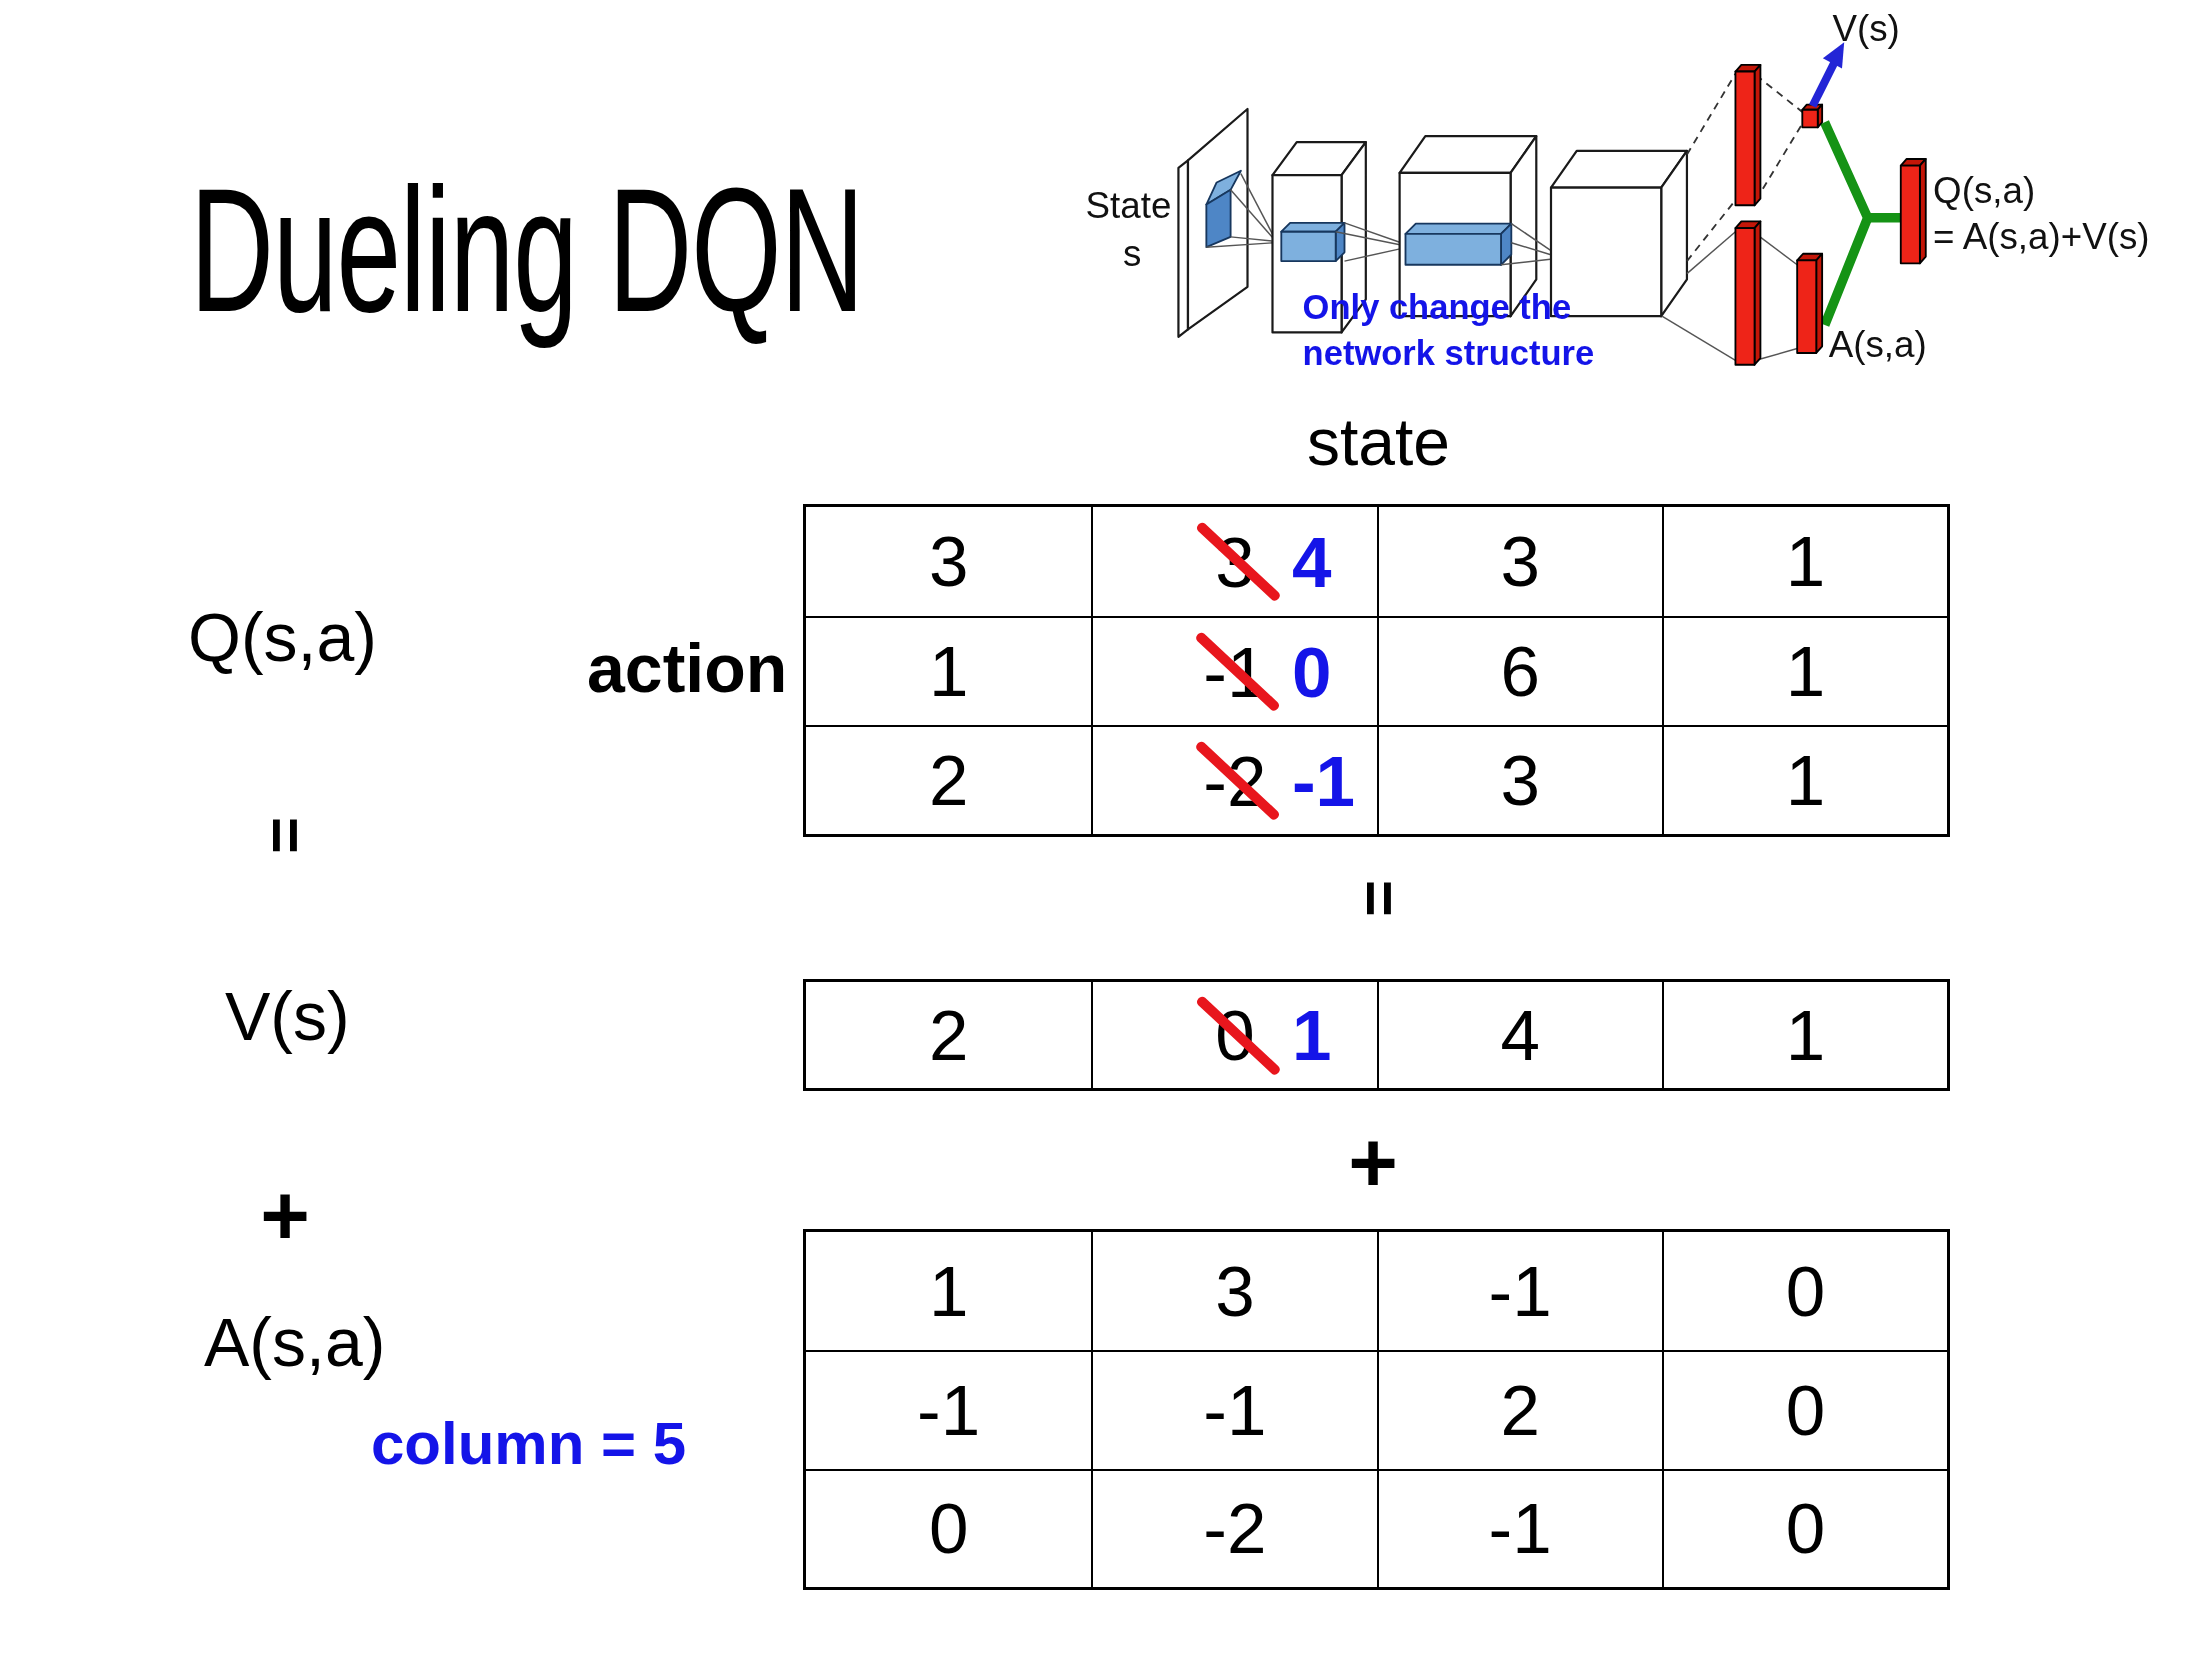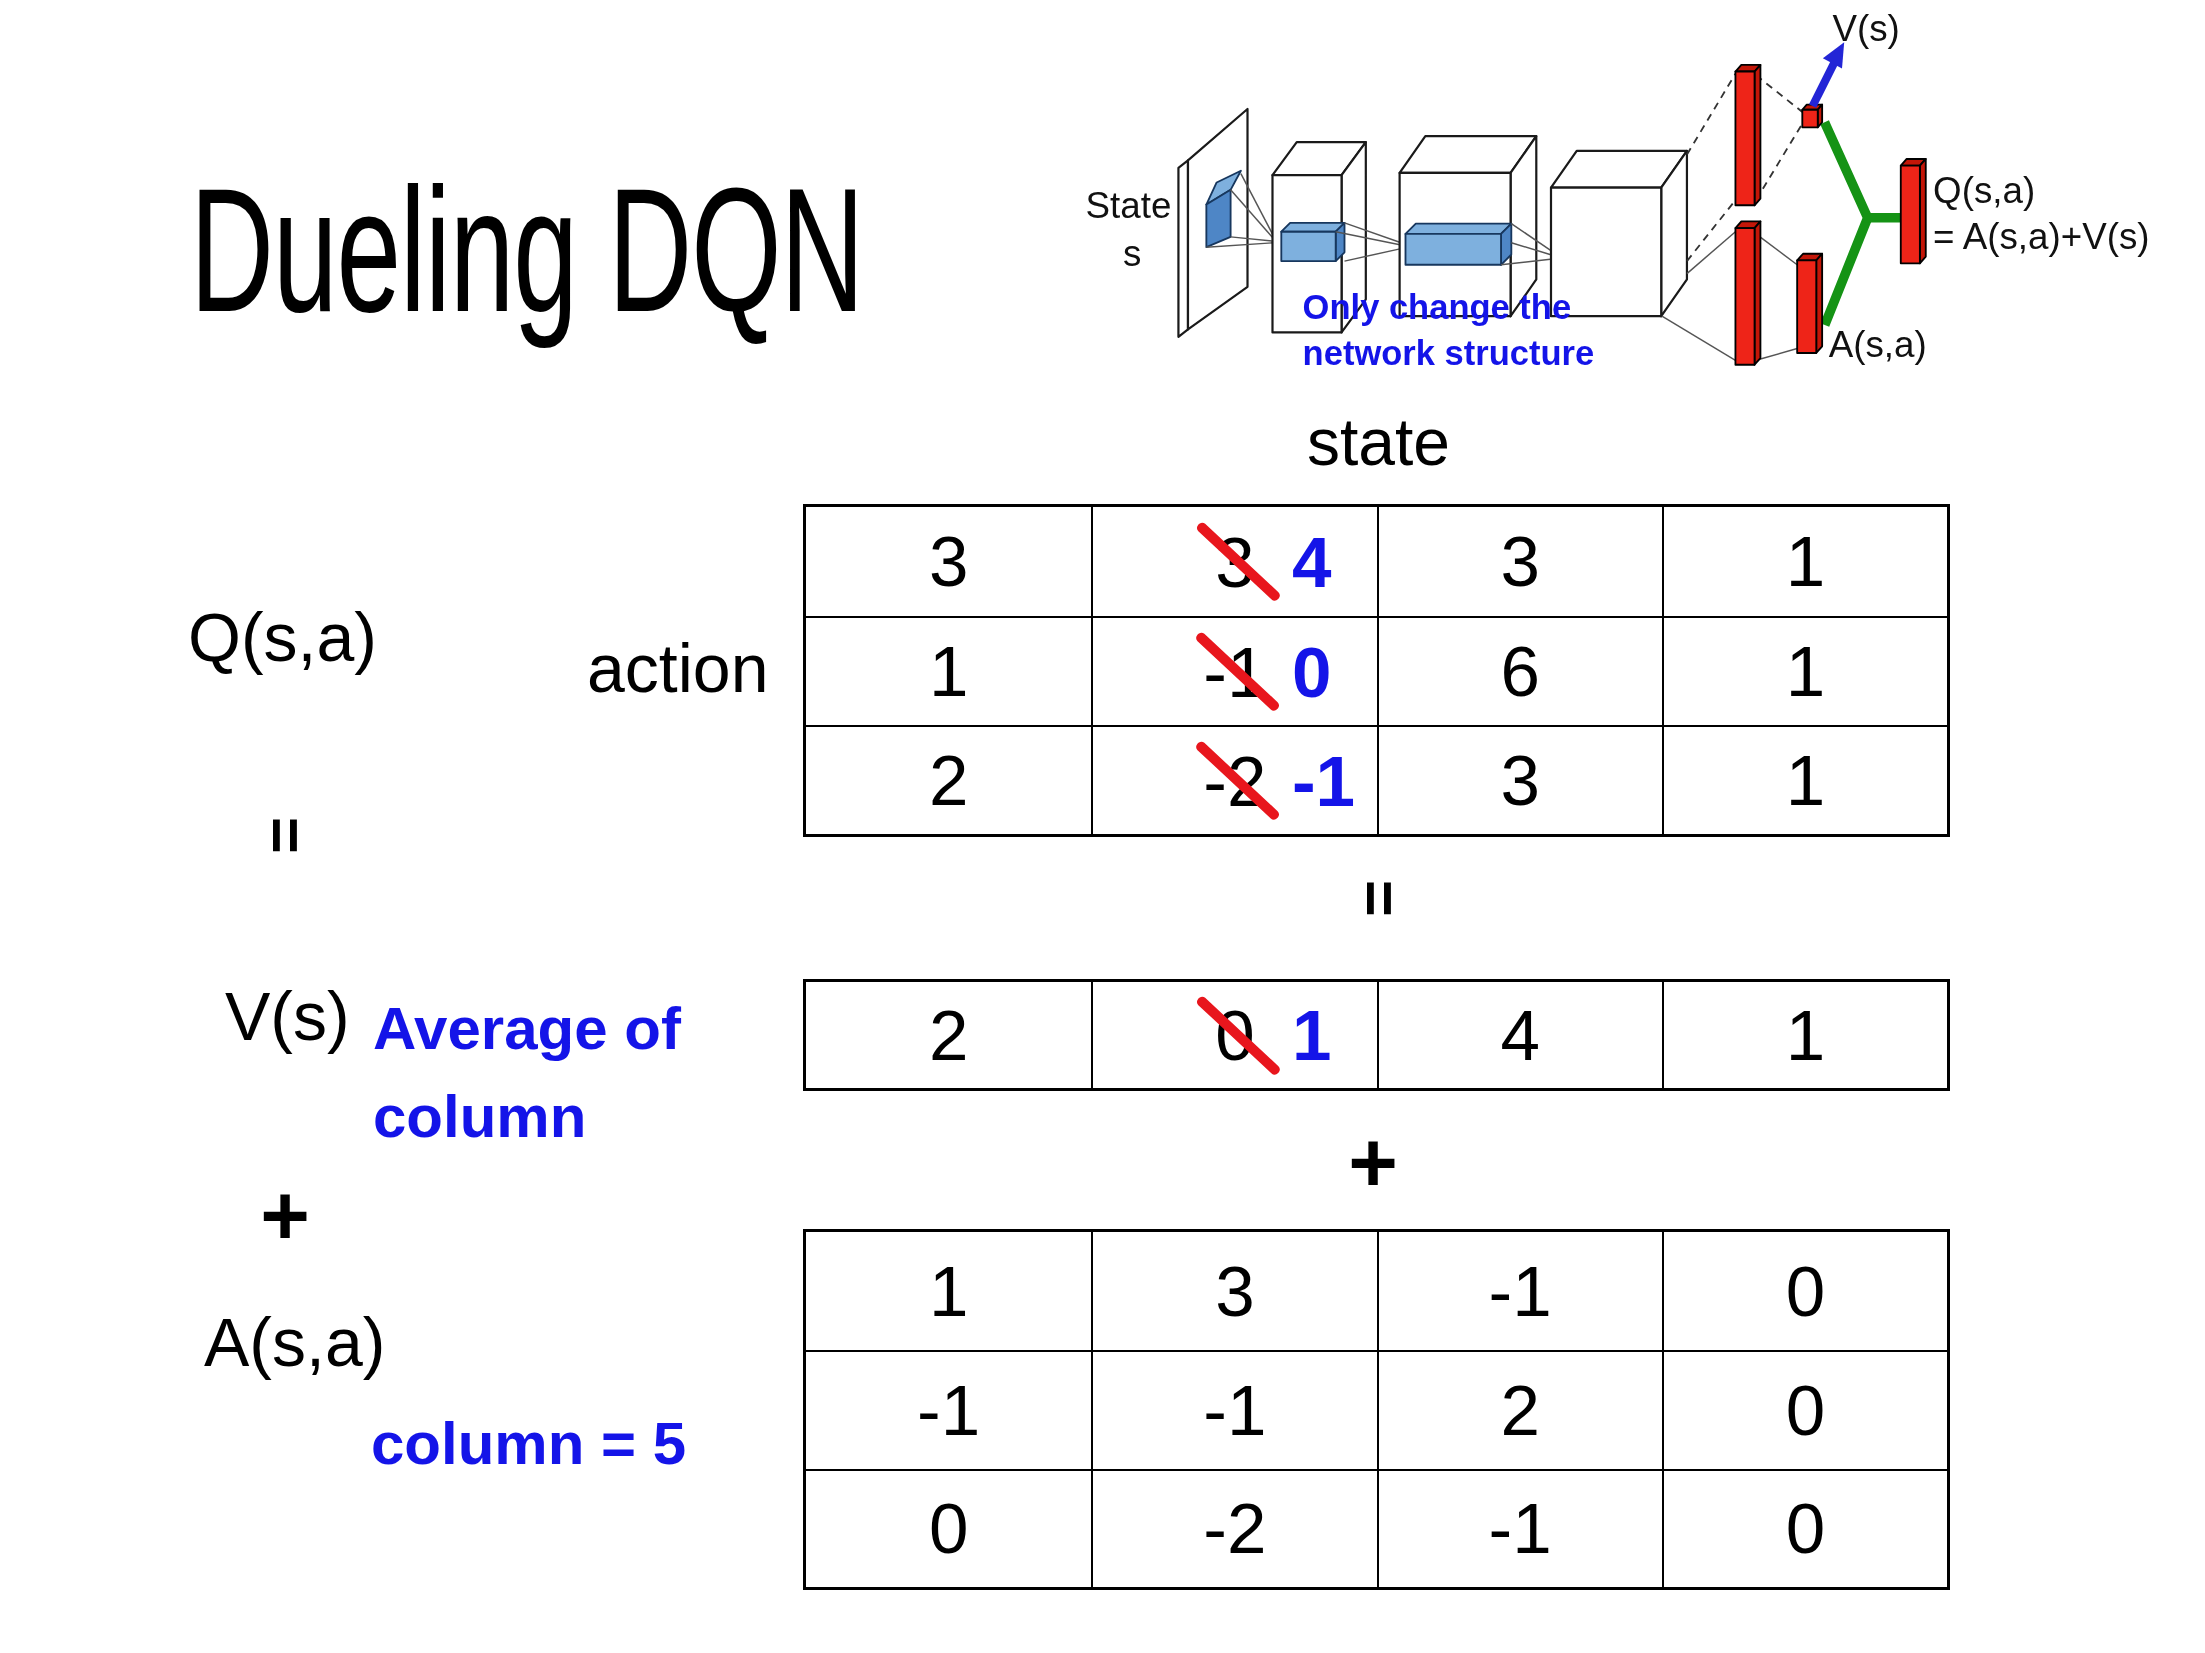--- a/index.html
+++ b/index.html
@@ -8,21 +8,21 @@
 
   .abs{position:absolute;}
 
   
   .title{left:190px;top:162px;font-size:176px;line-height:1;white-space:nowrap;
          transform:scaleX(0.66);transform-origin:0 0;font-weight:400;letter-spacing:-1.5px;}
 
   
   .lbl{font-size:68px;line-height:1;white-space:nowrap;}
   .lbl-q{left:188px;top:603px;}
-  .lbl-action{left:587px;top:634px;}
+  .lbl-action{left:587px;top:634px;font-weight:bold;}
   .lbl-state{left:1250px;top:409px;width:257px;text-align:center;font-size:66px;}
   .lbl-v{left:225px;top:982px;}
   .lbl-a{left:204px;top:1308px;}
 
   
   .note{font-size:60px;line-height:88px;font-weight:600;color:var(--note-blue);white-space:nowrap;}
   .note-avg{left:373px;top:985px;}
   .note-sum{left:371px;top:1400px;}
 
   
@@ -178,24 +178,20 @@
   <div class="abs op eq eq-mid">
       <span>=</span>
     </div>
   <div class="abs op plus plus-left">
       <span>+</span>
     </div>
   <div class="abs op plus plus-mid">
       <span>+</span>
     </div>
 
-  <div class="abs note note-avg">
-    <div>Average of</div>
-    <div>column</div>
-  </div>
   <div class="abs note note-sum">
     <div>column = 5</div>
   </div>
 
   <div class="abs tbl tbl-q">
       <div class="cell">3</div>
       <div class="cell">
         <span class="old">3<i class="strike"></i></span>
         <span class="new">4</span>
       </div>

